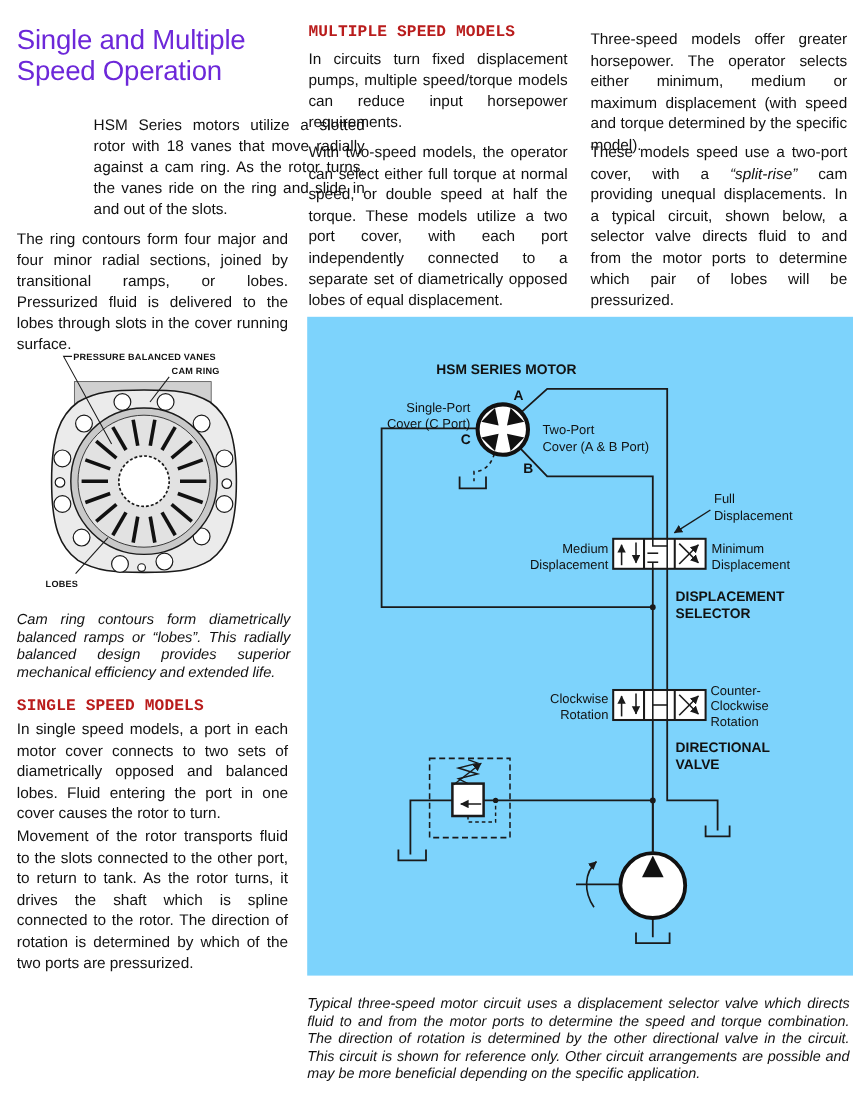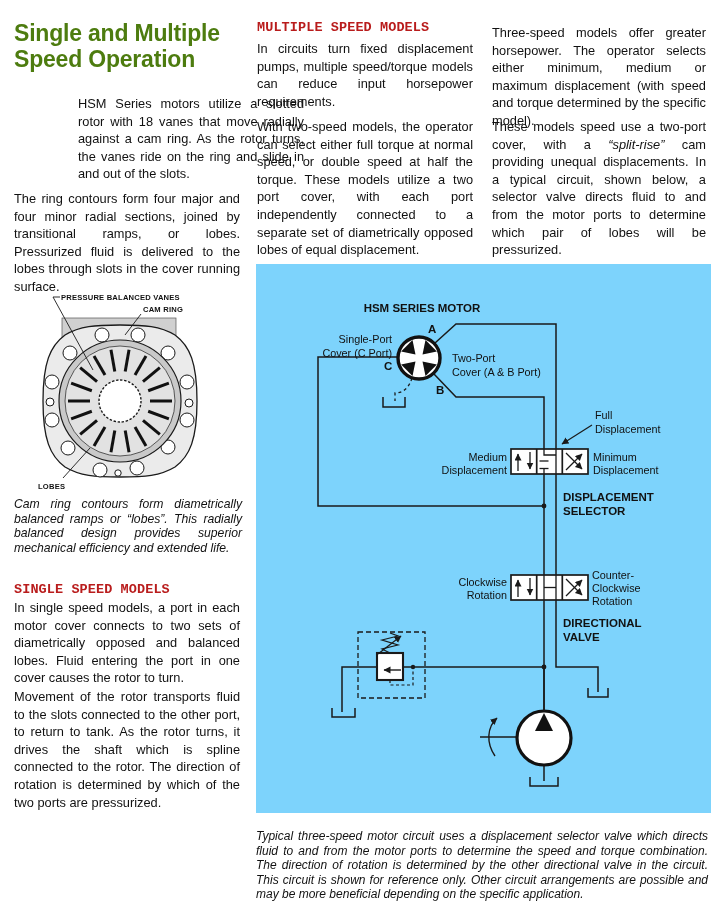--- a/index.html
+++ b/index.html
@@ -1,22 +1,22 @@
 <!DOCTYPE html>
 <html><head>
 <meta charset="utf-8">
 <style>
   html,body{margin:0;padding:0;background:#fff;}
   #page{position:relative;width:711px;height:911px;background:#ffffff;overflow:hidden;
         font-family:"Liberation Sans",sans-serif;color:#111;}
   .abs{position:absolute;}
-  h1.doc-title{margin:0;font-size:23px;line-height:26px;font-weight:bold;color:#4d7c0f;letter-spacing:-0.2px;}
+  h1.doc-title{margin:0;font-size:23px;line-height:26px;font-weight:normal;color:#6d28d9;letter-spacing:-0.2px;}
   .sec-head{font-size:13.5px;font-weight:bold;color:#b91c1c;letter-spacing:0.1px;font-family:Liberation Mono, monospace;}
   .body-txt{font-size:12.8px;line-height:17.6px;text-align:justify;}
-  .fig-cap{font-size:12.2px;line-height:14.7px;font-style:italic;text-align:justify;}
+  .fig-cap{font-size:12.2px;line-height:14.7px;font-style:italic;text-align:justify;margin-top:12px;}
   .circ-cap{font-size:12px;line-height:14.6px;font-style:italic;text-align:justify;}
   #panel{position:absolute;left:256px;top:264px;width:455px;height:549px;background:#7dd3fc;}
   svg text{font-family:"Liberation Sans",sans-serif;fill:#111;}
   .lbl{font-size:10.8px;}
   .lbl-b{font-size:11.5px;font-weight:bold;}
   .fig-lbl{font-size:7.6px;font-weight:bold;letter-spacing:0.2px;}
 </style>
 </head>
 <body>
 

